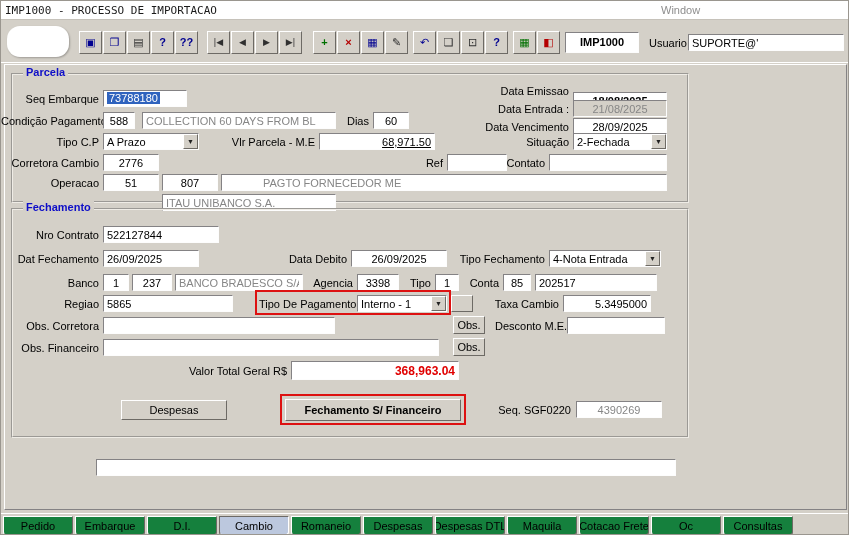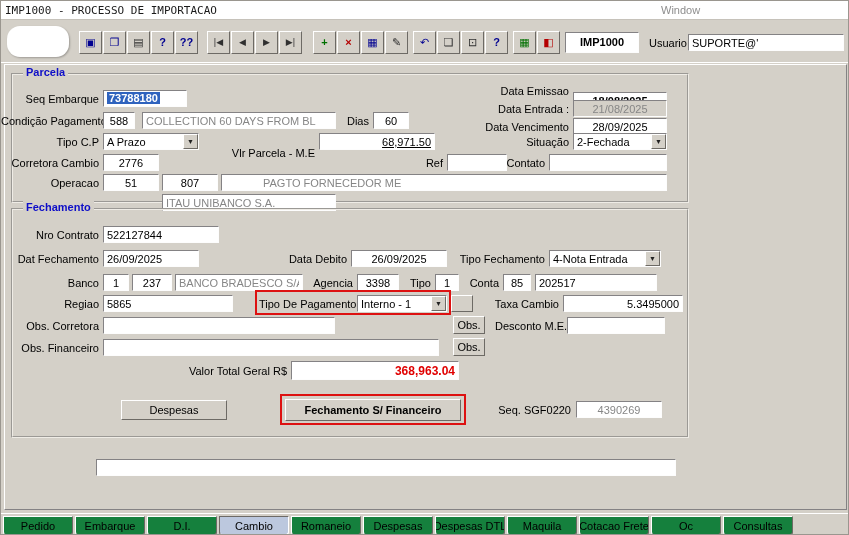--- a/index.html
+++ b/index.html
@@ -32,21 +32,21 @@
 
   .fld{ position:absolute; height:17px; background:#fff; border:1px solid;
     border-color:#848284 #fdfdfd #fdfdfd #848284; padding:1px 3px;
     font-family:"Liberation Sans",sans-serif; font-size:11px; color:#000; outline:none; }
   .fld.center{ text-align:center; }
   .fld.right{ text-align:right; }
   .fld.graytxt{ color:#868686; }
   .fld.flatdis{ background:#d4d0c8; color:#868686; }
   .fld.boldval{ font-weight:bold;margin-top:10px; }
   .fld.redval{ color:#e00000; font-weight:bold; font-size:12px; }
-  .sel-text{ background:#2f63be; color:#fff; padding:0 2px; display:inline-block;font-weight:bold; }
+  .sel-text{ background:#2f63be; color:#fff; padding:0 2px; display:inline-block; }
 
   .combo{ position:absolute; height:17px; background:#fff; border:1px solid; border-color:#848284 #fdfdfd #fdfdfd #848284; }
   .combo .val{ position:absolute; left:3px; top:2px; right:16px; white-space:nowrap; overflow:hidden; }
   .combo .arrow{ position:absolute; right:0; top:0; bottom:0; width:15px; background:#d4d0c8;
     border:1px solid; border-color:#ffffff #6d6a65 #6d6a65 #ffffff;
     font-size:7px; display:flex; align-items:center; justify-content:center; color:#222; }
 
   .btn{ position:absolute; background:#d4d0c8; border:1px solid; border-color:#ffffff #6d6a65 #6d6a65 #ffffff;
     display:flex; align-items:center; justify-content:center; font-size:11px; cursor:default; }
 
@@ -159,21 +159,21 @@
   <input class="fld center" style="left: 102px; top: 111px; width: 32px;" value="588">
   <input class="fld graytxt" style="left: 141px; top: 111px; width: 194px;" value="COLLECTION 60 DAYS FROM BL">
   <div class="lbl" style="left:336px;top:114px;width:32px">Dias</div>
   <input class="fld center" style="left: 372px; top: 111px; width: 36px;" value="60">
 
   <div class="lbl" style="left:6px;top:135px;width:92px">Tipo C.P</div>
   <div class="combo" style="left:102px;top:132px;width:96px">
     <span class="val">A Prazo</span>
     <span class="arrow">▼</span>
   </div>
-  <div class="lbl" style="left:202px;top:146px;width:112px">Vlr Parcela - M.E</div>
+  <div class="lbl" style="left:202px;top:135px;width:112px">Vlr Parcela - M.E</div>
   <input class="fld right" style="left: 318px; top: 132px; width: 116px; text-decoration: underline;" value="68,971.50">
   <div class="lbl" style="left:488px;top:135px;width:80px">Situação</div>
   <div class="combo" style="left:572px;top:132px;width:94px">
     <span class="val">2-Fechada</span>
     <span class="arrow">▼</span>
   </div>
 
   <div class="lbl" style="left:6px;top:156px;width:92px">Corretora Cambio</div>
   <input class="fld center" style="left: 102px; top: 153px; width: 56px;" value="2776">
   <input class="fld graytxt" style="left: 161px; top: 153px; width: 174px; margin-top: 40px;" value="ITAU UNIBANCO S.A.">
@@ -217,21 +217,21 @@
 
   <div class="lbl" style="left:6px;top:297px;width:92px">Regiao</div>
   <input class="fld" style="left: 102px; top: 294px; width: 130px;" value="5865">
   <div class="lbl" style="left:258px;top:297px;width:94px">Tipo De Pagamento</div>
   <div class="combo" style="left:356px;top:294px;width:90px">
     <span class="val">Interno - 1</span>
     <span class="arrow">▼</span>
   </div>
   <div class="btn" style="left:450px;top:294px;width:22px;height:17px"></div>
   <div class="lbl" style="left:492px;top:297px;width:66px">Taxa Cambio</div>
-  <input class="fld right" style="left: 562px; top: 294px; width: 120px;" value="5.3495000">
+  <input class="fld right" style="left: 562px; top: 294px; width: 88px;" value="5.3495000">
 
   <div class="lbl" style="left:6px;top:319px;width:92px">Obs. Corretora</div>
   <input class="fld" style="left: 102px; top: 316px; width: 232px;" value="">
   <div class="btn" style="left:452px;top:315px;width:32px;height:18px">Obs.</div>
   <div class="lbl" style="left:494px;top:319px;width:68px">Desconto M.E.</div>
   <input class="fld" style="left: 566px; top: 316px; width: 98px;" value="">
 
   <div class="lbl" style="left:6px;top:341px;width:92px">Obs. Financeiro</div>
   <input class="fld" style="left: 102px; top: 338px; width: 336px;" value="">
   <div class="btn" style="left:452px;top:337px;width:32px;height:18px">Obs.</div>

